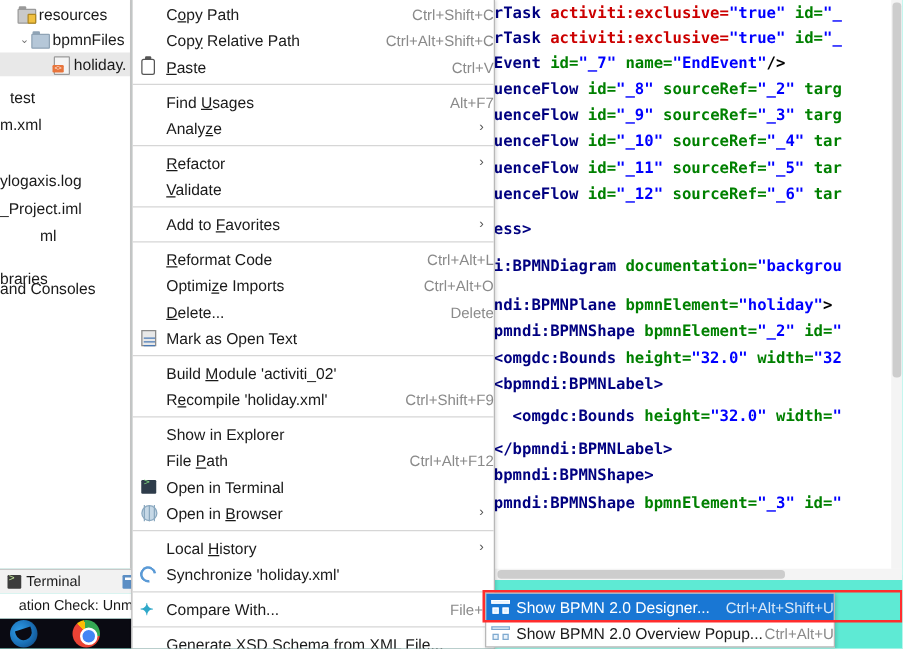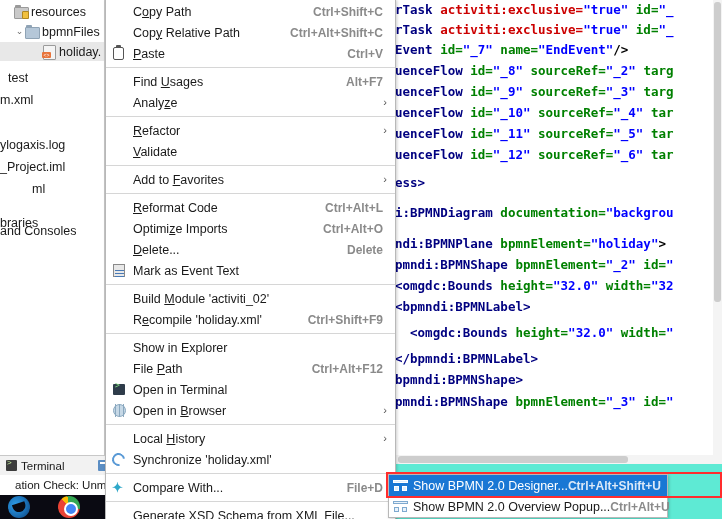--- a/index.html
+++ b/index.html
@@ -187,23 +187,21 @@
   .mi.sel { background: #1977d4; color: #ffffff; }
   .mi-icon {
     flex: 0 0 27px; width: 27px; height: 21px;
     position: relative;
   }
   .mi-label { flex: 1 1 auto; }
   .mi-label u { text-decoration: underline; }
   .mi-short {
     flex: 0 0 auto;
     color: #8a8a8a;
-    padding-right: 12px;
     font-size: 12px;
-    font-weight: bold;
   }
   .mi.sel .mi-short { color: #dbe9f8; }
   .mi-arrow {
     position: absolute; right: 8px; top: 0; height: 21px; line-height: 21px;
     font-size: 11px; color: #555;
   }
   .sep {
     height: 1px; background: #d6d6d6; margin: 3px 0;
   }
 
@@ -435,21 +433,21 @@
         </div>
         <div class="mi">
           <span class="mi-icon"></span>
           <span class="mi-label"><u>D</u>elete...</span>
           <span class="mi-short">Delete</span>
         </div>
         <div class="mi">
           <span class="mi-icon">
             <span class="g-plain"></span>
           </span>
-          <span class="mi-label">Mark as Event Text</span>
+          <span class="mi-label">Mark as Open Text</span>
         </div>
         <div class="sep"></div>
         <div class="mi">
           <span class="mi-icon"></span>
           <span class="mi-label">Build <u>M</u>odule 'activiti_02'</span>
         </div>
         <div class="mi">
           <span class="mi-icon"></span>
           <span class="mi-label">R<u>e</u>compile 'holiday.xml'</span>
           <span class="mi-short">Ctrl+Shift+F9</span>

